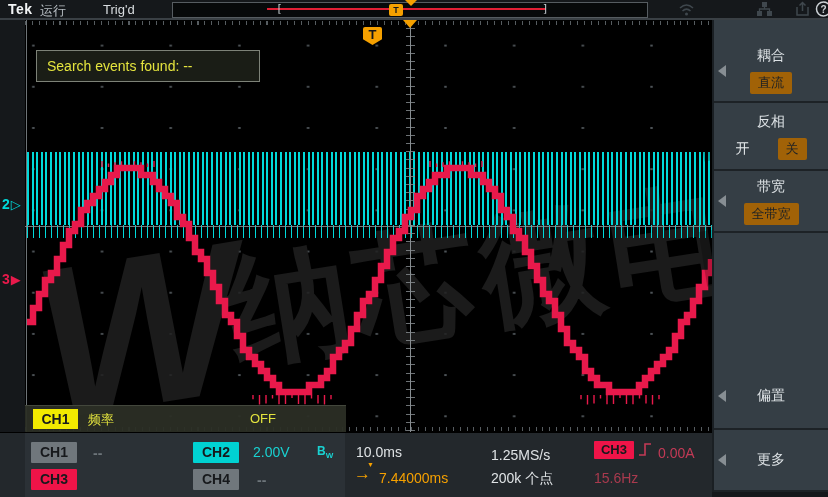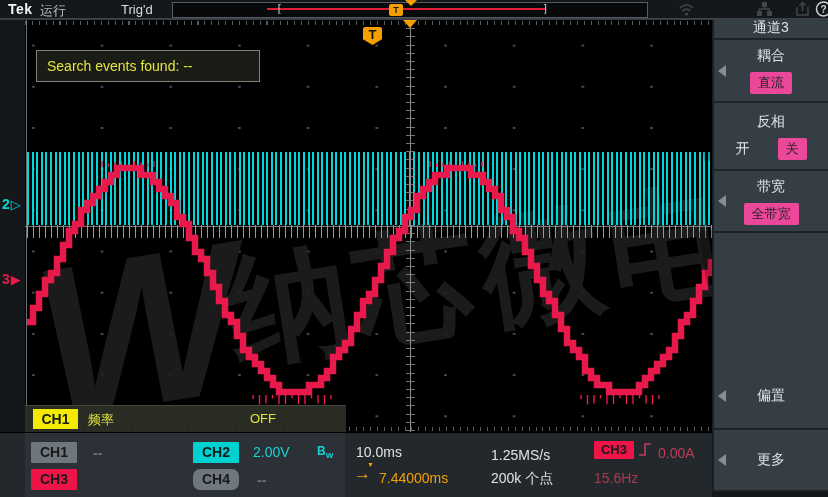--- a/index.html
+++ b/index.html
@@ -8,21 +8,21 @@
     background:#15181b;
     font-family:"Liberation Sans","DejaVu Sans",sans-serif;
     -webkit-font-smoothing:antialiased;
   }
   .abs{position:absolute;}
 
   
   #top-bar{left:0;top:0;width:828px;height:18px;background:#15181b;border-bottom:2px solid #3a4045;z-index:20;}
   #tek-logo{left:8px;top:1px;color:#f2f4f5;font-size:14px;font-weight:bold;letter-spacing:.5px;}
   #acq-status{left:40px;top:2px;color:#b9bfc4;font-size:13px;}
-  #trig-status{left:121px;top:2px;color:#d9dde0;font-size:13px;}
+  #trig-status{left:103px;top:2px;color:#d9dde0;font-size:13px;}
   #record-view{left:172px;top:2px;width:474px;height:14px;background:#07090a;border:1px solid #565c61;}
   #record-line{left:267px;top:8px;width:279px;height:2px;background:#e01f35;z-index:21;}
   .rec-bracket{top:4px;color:#c3c9cd;font-size:11px;line-height:10px;z-index:22;font-family:"DejaVu Sans Mono",monospace;}
   #rec-bracket-l{left:276px;}
   #rec-bracket-r{left:542px;}
   #rec-t-badge{left:389px;top:4px;width:14px;height:12px;background:#f5a000;color:#14161a;
     font-size:9px;font-weight:bold;text-align:center;line-height:12px;border-radius:2px;z-index:23;}
   #rec-tri{left:405px;top:0;width:0;height:0;border-left:6px solid transparent;border-right:6px solid transparent;
     border-top:6px solid #f5a000;z-index:23;}
   .tb-icon{top:1px;width:17px;height:16px;z-index:21;}
@@ -73,21 +73,21 @@
   #meas-ch-badge{left:8px;top:3px;width:45px;height:20px;background:#f2ea00;color:#17191c;
     font-size:14px;font-weight:bold;text-align:center;line-height:20px;}
   #meas-name{left:63px;top:5px;color:#e4e43e;font-size:13px;}
   #meas-value{left:225px;top:5px;color:#e4e43e;font-size:13px;}
 
   
   #sidebar{left:712px;top:18px;width:116px;height:474px;background:#353e45;z-index:10;border-left:2px solid #1a1f23;}
   .sec{position:absolute;left:0;width:114px;border-bottom:2px solid #1d2226;display:flex;
     flex-direction:column;align-items:center;justify-content:center;gap:7px;}
   .sec-label{color:#dde2e5;font-size:14px;}
-  .btn{background:#ec4899;color:#1d2125;font-size:13px;padding:2px 8px;border-radius:2px;min-width:12px;text-align:center;}
+  .btn{background:#a16207;color:#1d2125;font-size:13px;padding:2px 8px;border-radius:2px;min-width:12px;text-align:center;}
   .sec-arrow{position:absolute;left:4px;top:50%;transform:translateY(-50%);width:0;height:0;
     border-top:6px solid transparent;border-bottom:6px solid transparent;border-right:8px solid #878e93;}
   #sb-title{top:0;height:20px;}
   #sec-coupling{top:22px;height:61px;}
   #sec-invert{top:85px;height:66px;}
   #sec-bandwidth{top:153px;height:60px;}
   #sec-label{top:215px;height:63px;}
   #sec-probe{top:280px;height:63px;}
   #sec-offset{top:345px;height:65px;}
   #sec-more{top:412px;height:60px;}
@@ -188,23 +188,20 @@
   <span>Search events found:  --</span>
 </div>
 
 <div id="measure-bar" class="abs">
   <div id="meas-ch-badge" class="abs">CH1</div>
   <div id="meas-name" class="abs">频率</div>
   <div id="meas-value" class="abs">OFF</div>
 </div>
 
 <div id="sidebar" class="abs">
-  <div id="sb-title" class="sec">
-    <span class="sec-label">通道3</span>
-  </div>
 
   <div id="sec-coupling" class="sec">
     <span class="sec-arrow"></span>
     <span class="sec-label">耦合</span>
     <span class="btn">直流</span>
   </div>
 
   <div id="sec-invert" class="sec">
     <span class="sec-label">反相</span>
     <span class="invert-row">
@@ -239,21 +236,21 @@
   <div id="status-left">
     <div class="ch-badge gray-badge" style="left:6px;top:9px;">CH1</div>
     <div class="st-text dim" style="left:68px;top:12px;">--</div>
     <div class="ch-badge" style="left:168px;top:9px;background:#00d2d2;">CH2</div>
     <div class="st-text" style="left:228px;top:11px;color:#19d2d2;">2.00V</div>
     <div class="st-text bw-badge" style="left:292px;top:11px;">
       <span>B</span><sub>W</sub>
     </div>
     <div class="ch-badge" style="left:6px;top:36px;background:#ef1448;">CH3</div>
     <div class="st-text" style="left:63px;top:39px;color:#c33a56;margin-top:32px;">200mA</div>
-    <div class="ch-badge gray-badge" style="left:168px;top:36px;border-radius:7px;">CH4</div>
+    <div class="ch-badge gray-badge" style="left:168px;top:36px;">CH4</div>
     <div class="st-text dim" style="left:232px;top:39px;">--</div>
   </div>
 
   <div id="status-mid">
     <div class="st-text white" style="left:10px;top:11px;">10.0ms</div>
     <div class="st-text white" style="left:145px;top:14px;text-align:center;">1.25MS/s</div>
     <div class="ch-badge" id="trig-src-badge" style="background:#ef1448;">CH3</div>
     <svg class="abs" id="edge-icon" width="14" height="18" viewBox="0 0 14 18">
       <path d="M1 15 H7 V4 H13" fill="none" stroke="#c33a56" stroke-width="1.6"></path>
     </svg>

